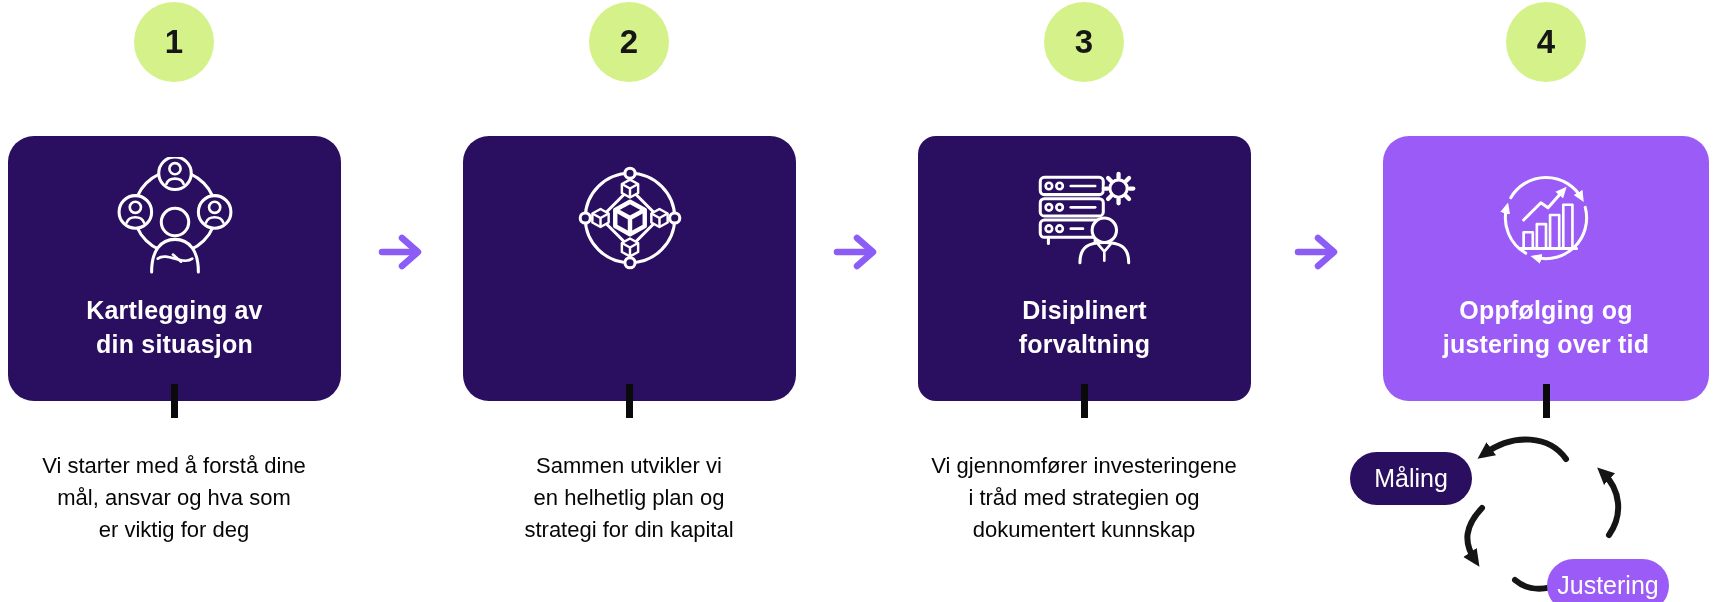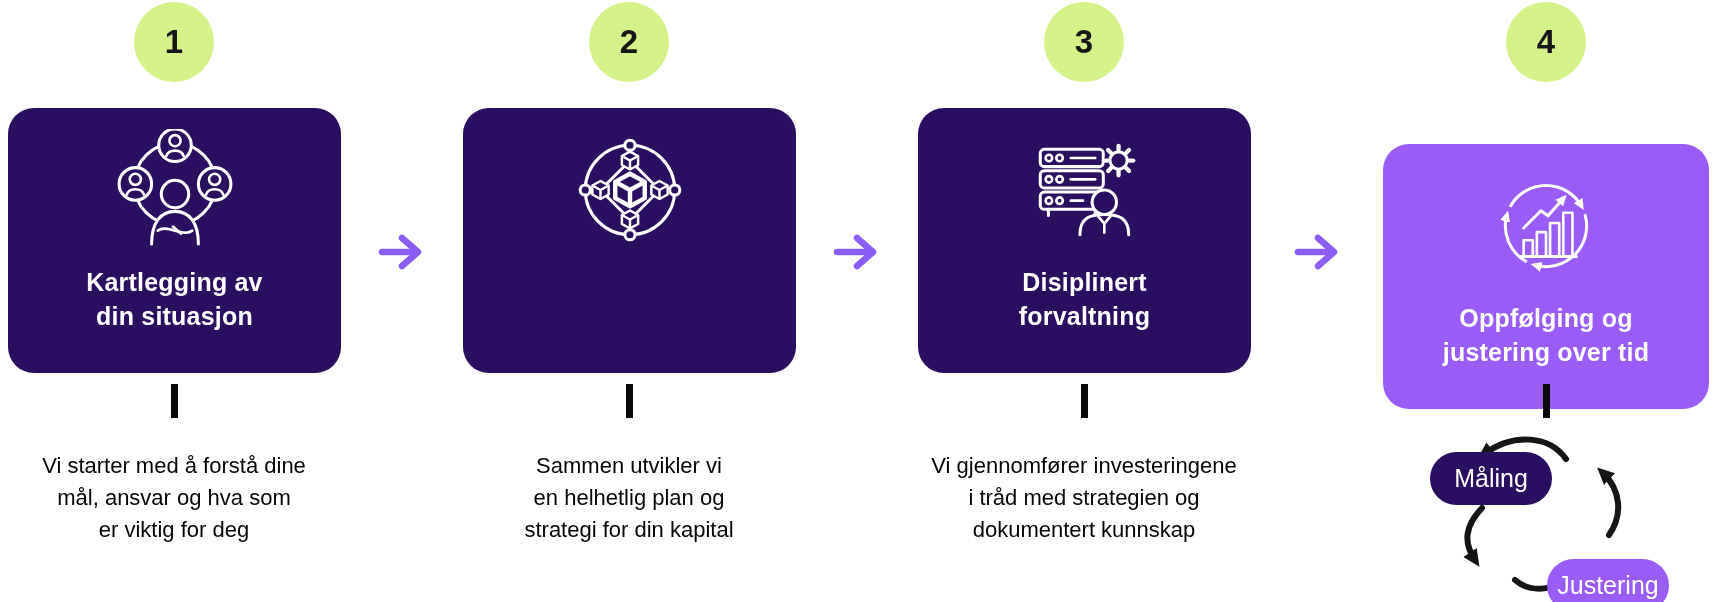--- a/index.html
+++ b/index.html
@@ -14,44 +14,44 @@
   }
   *{box-sizing:border-box;margin:0;padding:0;}
   body{background:#ffffff;font-family:"Liberation Sans",sans-serif;}
   .canvas{position:relative;width:1713px;height:602px;overflow:hidden;background:#ffffff;}
 
   .badge{position:absolute;top:2px;width:80px;height:80px;border-radius:50%;
     background:var(--number-circle,#d5f18a);display:flex;align-items:center;justify-content:center;
     font-size:33px;font-weight:700;color:#161616;}
   .b1{left:134px;} .b2{left:589px;} .b3{left:1044px;} .b4{left:1506px;}
 
-  .card{position:absolute;top:108px;width:333px;height:265px;border-radius:26px;
+  .card{position:absolute;top:136px;width:333px;height:265px;border-radius:26px;
     background:var(--card-dark,#2a0e5f);display:flex;flex-direction:column;align-items:center;
     padding-top:21px;}
   .card.light{background:var(--card-light,#9a5bf7);}
-  .k1{left:8px;} .k2{left:463px;} .k3{left:918px;} .k4{left:1383px;width:326px;margin-top:36px;}
+  .k1{left:8px;} .k2{left:463px;} .k3{left:918px;border-radius:18px;} .k4{left:1383px;width:326px;}
 
   .icon{width:122px;height:122px;flex:0 0 auto;}
   .title{margin-top:14px;text-align:center;white-space:pre-line;color:var(--card-title,#fff);
     font-size:25px;font-weight:700;line-height:34px;letter-spacing:.2px;}
 
   .stem{position:absolute;top:384px;width:7px;height:34px;background:var(--connector,#0a0a0a);}
   .s1{left:171px;} .s2{left:626px;} .s3{left:1081px;} .s4{left:1543px;}
 
   .desc{position:absolute;top:450px;width:380px;text-align:center;white-space:pre-line;
     color:var(--description-text,#060606);font-size:22px;line-height:32px;}
   .d1{left:-16px;} .d2{left:439px;} .d3{left:894px;}
 
   .flow{position:absolute;top:230px;width:48px;height:44px;}
   .a1{left:378px;} .a2{left:833px;} .a3{left:1294px;}
 
   .cycle-arrows{position:absolute;left:1420px;top:428px;width:300px;height:174px;z-index:1;}
   .pill{position:absolute;height:53px;border-radius:27px;display:flex;align-items:center;
     justify-content:center;color:#ffffff;font-size:25px;font-weight:500;z-index:2;}
-  .pill-dark{left:1430px;top:452px;width:122px;background:var(--card-dark,#2a0e5f);}
+  .pill-dark{left:1350px;top:452px;width:122px;background:var(--card-dark,#2a0e5f);}
   .pill-light{left:1547px;top:559px;width:122px;background:var(--card-light,#9a5bf7);}
 
   .ic{stroke:#ffffff;fill:none;stroke-width:3;stroke-linecap:round;stroke-linejoin:round;}
   .ic-thin{stroke:#ffffff;fill:none;stroke-width:2.6;stroke-linecap:round;stroke-linejoin:round;}
   .mask{fill:var(--card-dark,#2a0e5f);}
   .flow path{stroke:var(--flow-arrow,#8b5cf6);stroke-width:6.5;fill:none;stroke-linecap:round;stroke-linejoin:round;}
   .cyc{stroke:var(--cycle-arrow,#151515);stroke-width:6;fill:none;stroke-linecap:round;}
 </style>
 </head>
 <body>

